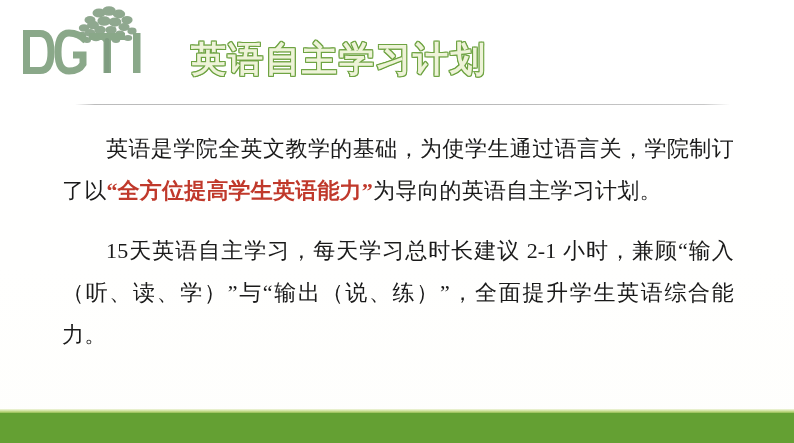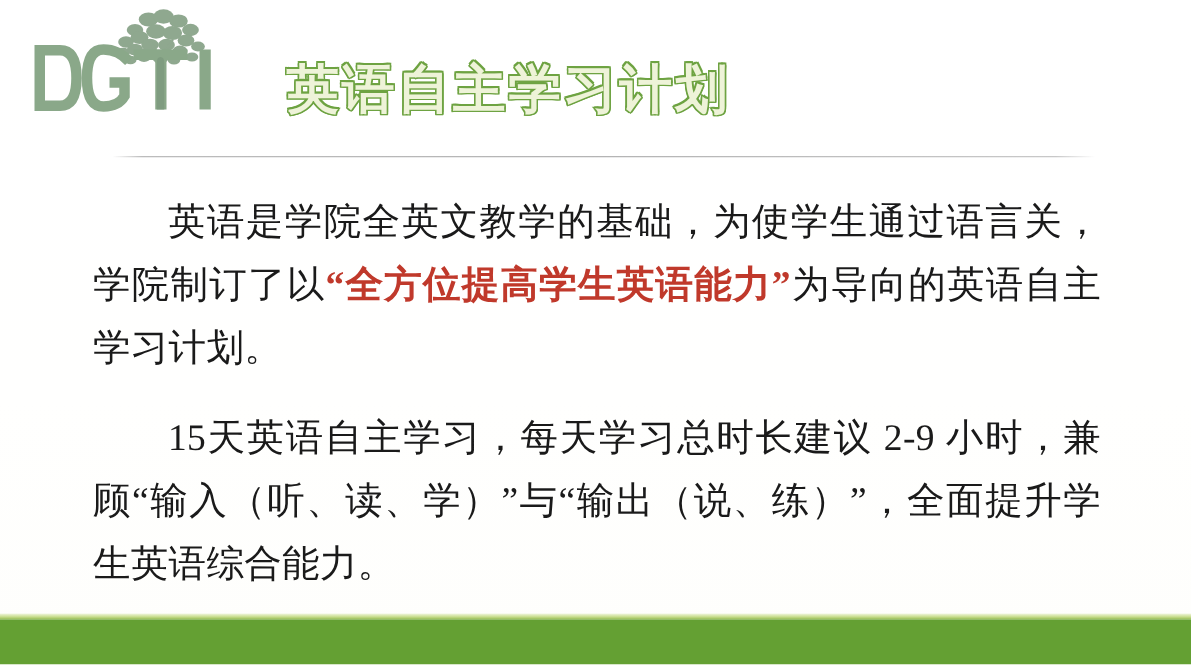--- a/index.html
+++ b/index.html
@@ -77,21 +77,21 @@
   }
 
   
   .body {
     position: absolute;
     left: 62px;
     top: 128px;
     width: 672px;
   }
   .para {
-    font-size: 25px;
+    font-size: 22px;
     line-height: 42px;
     color: #1a1a1a;
     text-indent: 2em;
     text-align: justify;
     text-justify: inter-ideograph;
     margin: 0;
     letter-spacing: 0.2px;
   }
   .para.p2 { margin-top: 18px; }
   .hl {
@@ -183,19 +183,19 @@
 
   <div class="title-wrap">
     <span class="title">英语自主学习计划</span>
   </div>
 
   <div class="divider"></div>
   <div class="divider-hi"></div>
 
   <div class="body">
     <p class="para p1"><span>英语是学院全英文教学的基础，为使学生通过语言关，学院制订了以</span><span class="hl">“全方位提高学生英语能力”</span><span>为导向的英语自主学习计划。</span></p>
-    <p class="para p2">15天英语自主学习，每天学习总时长建议 2-9 小时，兼顾“输入（听、读、学）”与“输出（说、练）”，全面提升学生英语综合能力。</p>
+    <p class="para p2">15天英语自主学习，每天学习总时长建议 2-1 小时，兼顾“输入（听、读、学）”与“输出（说、练）”，全面提升学生英语综合能力。</p>
   </div>
 
   <div class="footer-edge"></div>
   <div class="footer-bar"></div>
 
 </div>
 
 </body></html>

